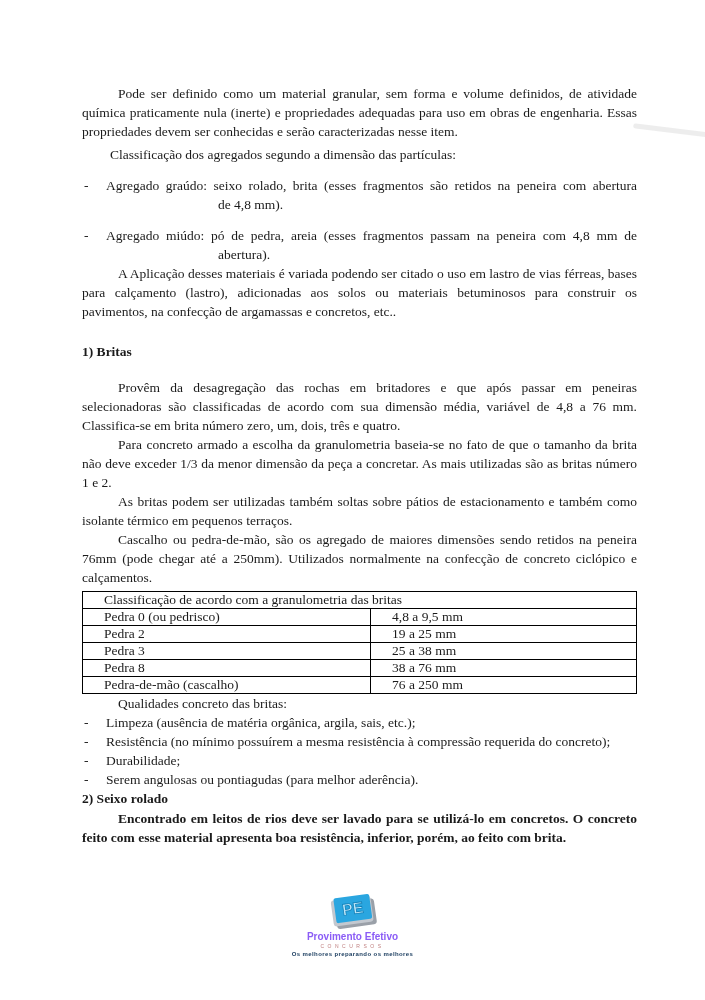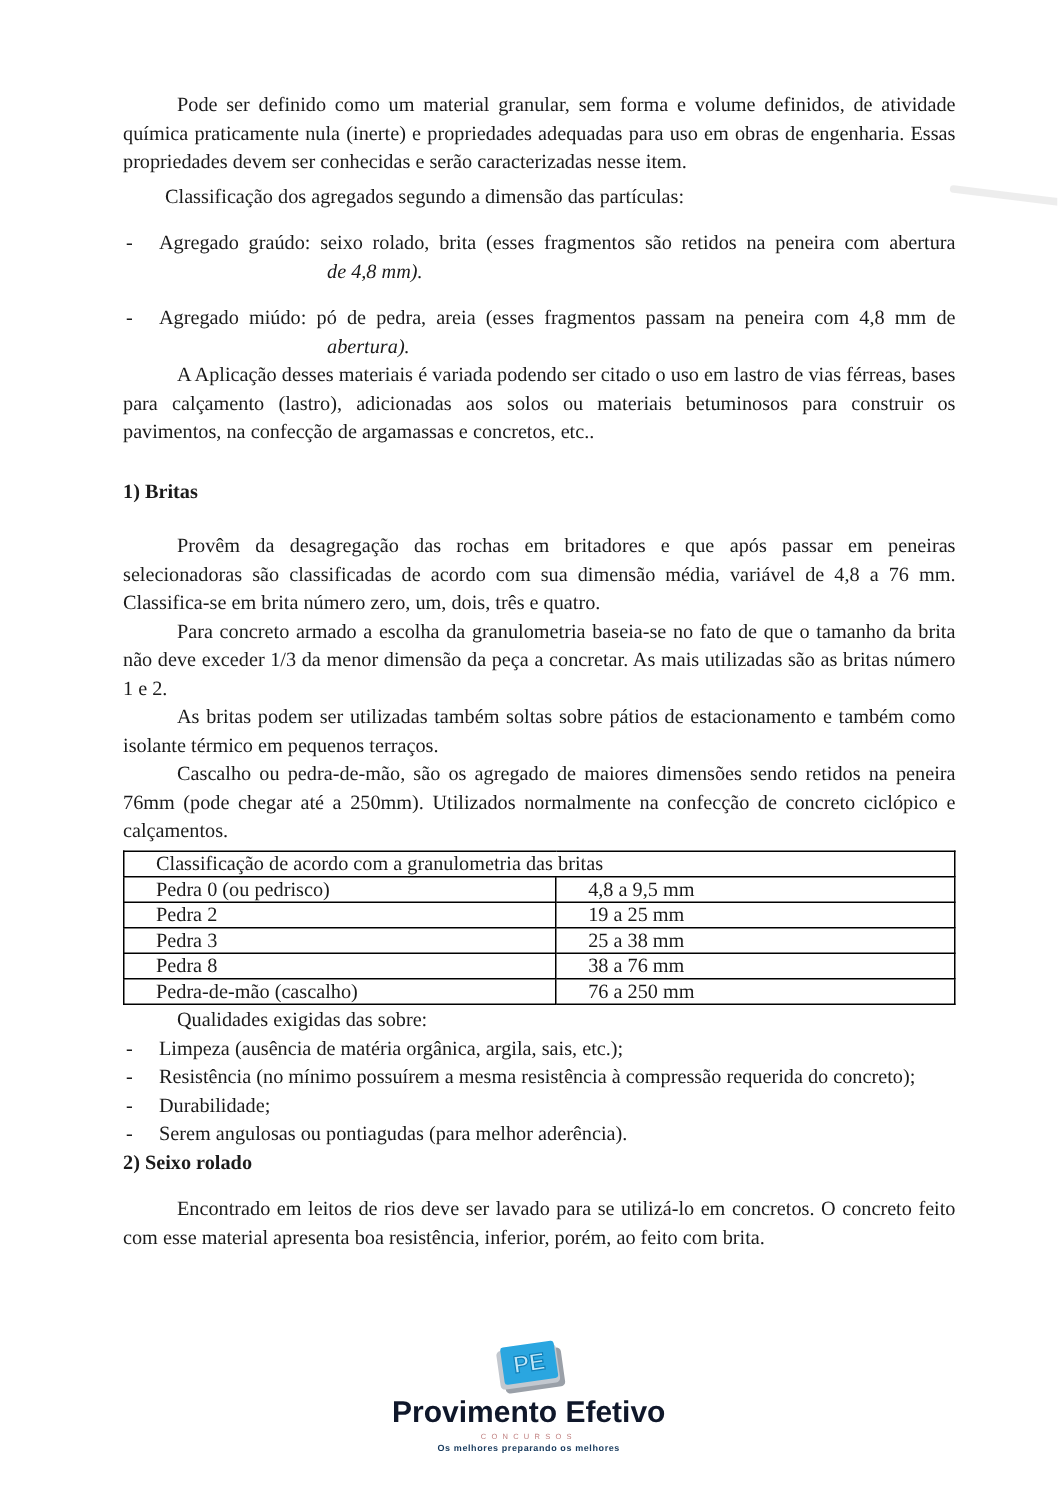--- a/index.html
+++ b/index.html
@@ -6,69 +6,69 @@
   .page{
     position:relative;
     width:705px;height:1000px;
     background:#ffffff;
     font-family:"Liberation Serif", serif;
     color:#1b1b1b;
     overflow:hidden;
   }
   .content{
     position:absolute;
-    left:82px; top:60px; width:555px;
+    left:82px; top:84px; width:555px;
     font-size:13.5px; line-height:19px;
   }
   .para{ margin:0; text-align:justify; text-indent:36px; }
   .mt-gap{ margin-top:13px; }
   .lead-in{ margin:4px; padding-left:24px; text-align:justify; }
   .hang{ position:relative; margin:0; padding-left:24px; text-align:justify; }
   .hang .dash{ position:absolute; left:2px; top:0; }
   .jline{ display:block; text-align:justify; text-align-last:justify;margin-top:12px; }
-  .cont2{ display:block; margin-left:112px; text-align:center; text-align-last:left;font-style:italic; }
+  .cont2{ display:block; margin-left:112px; text-align:center; text-align-last:left; }
   .heading{ font-weight:bold; margin:0; }
   .h1{ margin-top:21px; }
   .p-after-h{ margin-top:17px; }
   .grantable{
     width:100%;
     border-collapse:collapse;
     margin-top:4px;
     font-size:13.5px;
   }
   .grantable td{
     border:1px solid #000000;
     padding:0 21px;
     height:16px;
     line-height:16px;
   }
   .grantable td.val{ text-align:left; width:48%; }
   .qualities{ margin-top:9px; }
   .q-intro{ margin:0; padding-left:36px; }
-  .p-final{ margin-top:12px; }
+  .p-final{ margin-top:1px;font-weight:bold; }
   .scan-artifact{
     position:absolute;
     top:128px; right:-6px;
     width:78px; height:5px;
     background:#dfdfdf;
     border-radius:3px;
     transform:rotate(7deg);
     opacity:.55;
   }
   .logo{
     position:absolute;
     top:891px; left:0; right:0;
     text-align:center;
     font-family:"Liberation Sans", sans-serif;
     line-height:normal;
   }
   .logo-icon{ display:block; margin:0 auto; }
   .logo-name{
-    font-size:20px; font-weight:bold;
-    color:#0f172a; letter-spacing:0px; margin-top:0px;
+    font-size:10px; font-weight:bold;
+    color:#8b5cf6; letter-spacing:0px; margin-top:0px;
   }
   .logo-sub{
     font-size:5px; letter-spacing:3.5px;
     color:#c08080; margin-top:1px;
   }
   .logo-tag{
     font-size:6px; font-weight:bold;
     color:#16395c; letter-spacing:0.4px; margin-top:2px;
   }
 </style>
@@ -127,21 +127,21 @@
           <td>Pedra 8</td>
           <td class="val">38 a 76 mm</td>
         </tr>
         <tr>
           <td>Pedra-de-mão (cascalho)</td>
           <td class="val">76 a 250 mm</td>
         </tr>
       </tbody>
     </table>
 
-    <p class="q-intro qualities">Qualidades exigidas das sobre:</p>
+    <p class="q-intro qualities">Qualidades concreto das britas:</p>
 
     <div class="hang">
       <span class="dash">-</span>
       <span>Limpeza (ausência de matéria orgânica, argila, sais, etc.);</span>
     </div>
     <div class="hang">
       <span class="dash">-</span>
       <span>Resistência (no mínimo possuírem a mesma resistência à compressão requerida do concreto);</span>
     </div>
     <div class="hang">

